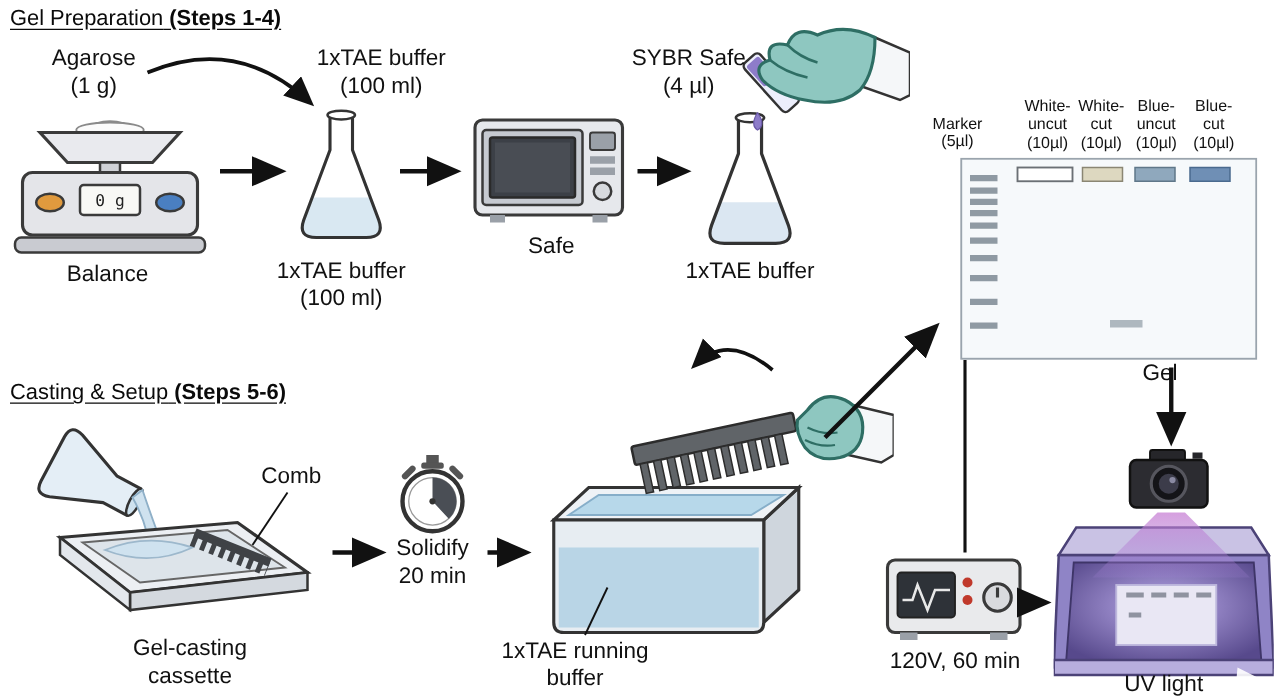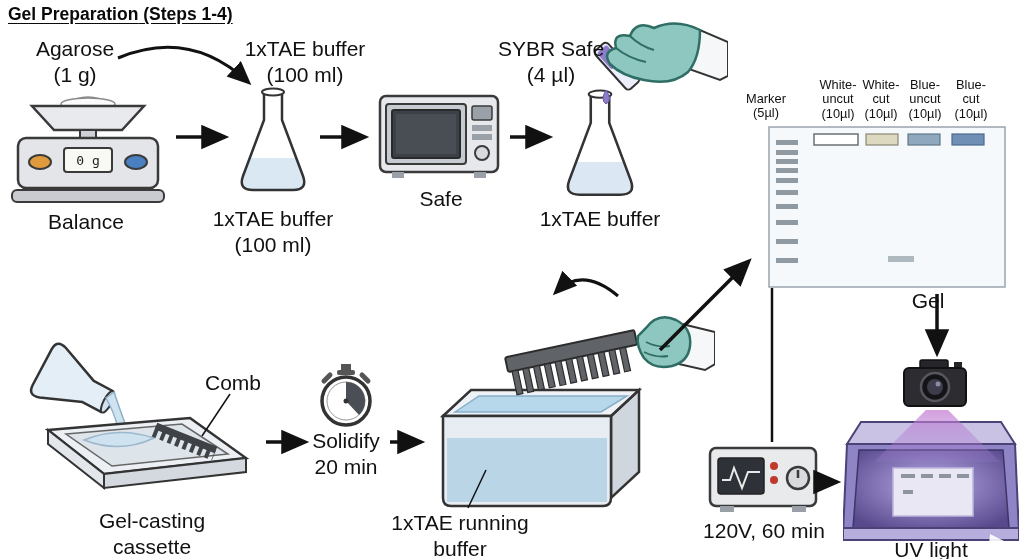--- a/index.html
+++ b/index.html
@@ -4,40 +4,43 @@
 <style>
   * { margin:0; padding:0; box-sizing:border-box; }
   html,body { background:#ffffff; }
   .stage {
     position:relative; width:1024px; height:559px; background:#ffffff;
     font-family:"Liberation Sans", sans-serif; color:#111; overflow:hidden;
   }
   .icon { position:absolute; z-index:3; }
   .label {
     position:absolute; z-index:6; transform:translateX(-50%);
-    text-align:center; white-space:pre-line; font-size:21px; line-height:1.22;
+    text-align:center; white-space:pre-line; font-size:18px; line-height:1.22;
     color:#111;
   }
   .label.small { font-size:12.8px; line-height:1.12; }
   .heading {
     position:absolute; z-index:6; font-size:17.5px;
     text-decoration:underline; text-underline-offset:3px; color:#0a0a0a;
     white-space:nowrap;
   }
-  .heading .t { font-weight:700; }
+  .heading .t { font-weight:400; }
   .heading .s { font-weight:600;text-align:right; }
   .overlay { position:absolute; inset:0; z-index:5; pointer-events:none; }
 </style>
 </head>
 <body>
 
 <div class="stage">
 
   <div class="heading" style="left:8px; top:4px">
     <span class="t">Gel Preparation</span><span class="s"> (Steps 1-4)</span>
+  </div>
+  <div class="heading" style="left:8px; top:303px">
+    <span class="t">Casting &amp; Setup</span><span class="s"> (Steps 5-6)</span>
   </div>
 
   <div class="label" style="left:75px; top:36px">Agarose
 (1 g)</div>
   <div class="label" style="left:305px; top:36px">1xTAE buffer
 (100 ml)</div>
   <div class="label" style="left:551px; top:36px">SYBR Safe
 (4 µl)</div>
   <div class="label" style="left:86px; top:209px">Balance</div>
   <div class="label" style="left:273px; top:206px">1xTAE buffer

